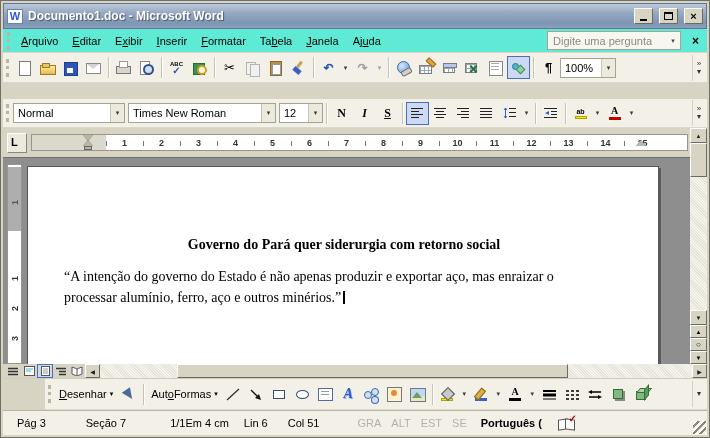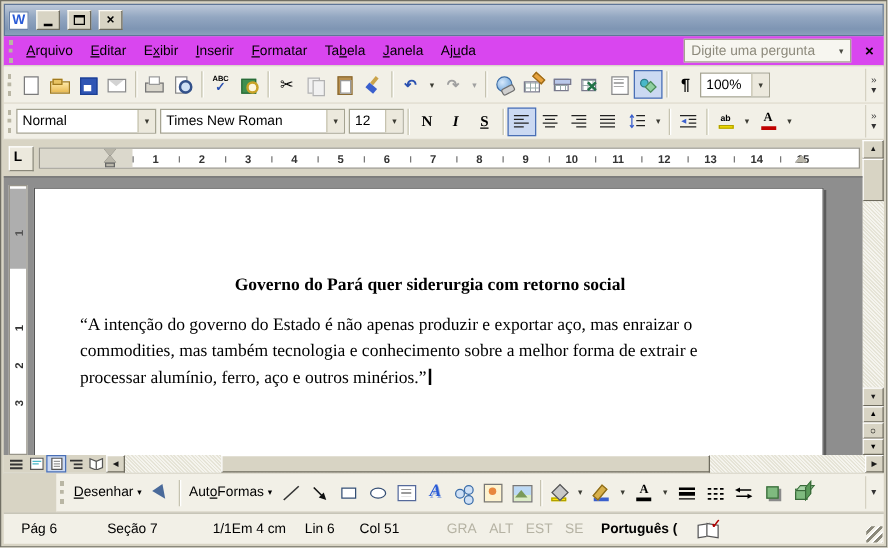--- a/index.html
+++ b/index.html
@@ -17,35 +17,35 @@
     color:#2a5bd7;font-weight:bold;font-size:11px;line-height:1;}
   .title-text{flex:1;color:#fff;font-weight:bold;font-size:12px;
     text-shadow:1px 1px 1px rgba(0,0,0,.45);white-space:nowrap;overflow:hidden;}
   .winbtn{width:19px;height:16px;background:#d8d4c4;margin-left:1px;
     border:1px solid;border-color:#fdfbf5 #6e6b5e #6e6b5e #fdfbf5;
     display:flex;align-items:center;justify-content:center;
     font-size:11px;font-weight:bold;color:#000;line-height:1;}
   .glyph-min{width:7px;height:2px;background:#000;margin-top:8px;}
   .glyph-max{width:9px;height:8px;border:1px solid #000;border-top:2px solid #000;}
   
-  .menubar{height:24px;flex:0 0 24px;display:flex;align-items:center;background:#d946ef;
+  .menubar{height:24px;flex:0 0 24px;display:flex;align-items:center;background:#5eead4;
     border-bottom:1px solid #d9d6c8;padding:0 3px;}
   .grip{width:3px;height:18px;border-left:3px dotted #b9b6a4;margin:0 4px 0 1px;}
   .mi{font-size:11px;color:#000;padding:3px 7px;white-space:nowrap;}
   .mi .u{text-decoration:underline;}
   .qbox{margin-left:auto;width:134px;height:19px;border:1px solid #a5a391;background:#f7f6f0;
     display:flex;align-items:center;font-size:11px;color:#8d8a7c;padding-left:5px;}
   .qbox .qdd{margin-left:auto;width:14px;height:100%;display:flex;align-items:center;
     justify-content:center;font-size:7px;color:#4a4a42;}
   .menu-close{width:17px;height:18px;display:flex;align-items:center;justify-content:center;
     font-size:12px;font-weight:bold;margin-left:6px;}
   
   .tb{display:flex;align-items:center;background:#f2f0e7;border-bottom:1px solid #dcd8ca;padding:0 2px;}
   .tb-std{height:30px;flex:0 0 30px;}
-  .tb-fmt{height:29px;flex:0 0 29px;}
+  .tb-fmt{height:29px;flex:0 0 29px;margin-top:16px;}
   .tb-draw{height:31px;flex:0 0 31px;margin-left:42px;}
   .tbtn{width:23px;height:23px;display:flex;align-items:center;justify-content:center;
     position:relative;flex:0 0 auto;}
   .dd{width:11px;height:23px;display:flex;align-items:center;justify-content:center;
     font-size:7px;color:#3c3c34;flex:0 0 auto;}
   .sep{width:1px;height:21px;background:#c6c3b0;box-shadow:1px 0 0 #fff;margin:0 3px;flex:0 0 auto;}
   .pressed{border:1px solid #4a6fb5;background:#cbd9f2;}
   .overflow{margin-left:auto;width:13px;height:26px;display:flex;flex-direction:column;
     align-items:center;justify-content:center;font-size:8px;color:#333;line-height:8px;
     border-left:1px solid #d5d1c2;flex:0 0 auto;}
@@ -187,20 +187,21 @@
 </style>
 </head>
 <body>
 
 <div class="window">
 
   <div class="titlebar">
     <span class="word-icon">
         <span>W</span>
       </span>
+    <span class="title-text">Documento1.doc - Microsoft Word</span>
     <span class="winbtn">
         <span class="glyph-min"></span>
       </span>
     <span class="winbtn">
         <span class="glyph-max"></span>
       </span>
     <span class="winbtn">
         <span>×</span>
       </span>
   </div>
@@ -447,21 +448,20 @@
           <span class="vmargin"></span>
           <span class="vnum m" style="top:30px;">1</span>
           <span class="vnum" style="top:106px;">1</span>
           <span class="vnum" style="top:136px;">2</span>
           <span class="vnum" style="top:166px;">3</span>
         </div>
         <div class="page">
           <div class="doc-heading">Governo do Pará quer siderurgia com retorno social</div>
           <div class="doc-par">
             <div class="doc-line">“A intenção do governo do Estado é não apenas produzir e exportar aço, mas enraizar o</div>
-            <div class="doc-line">commodities, mas também tecnologia e conhecimento sobre a melhor forma de extrair e</div>
             <div class="doc-line"><span>processar alumínio, ferro, aço e outros minérios.”</span><span class="cursor"></span></div>
           </div>
         </div>
       </div>
 
     </div>
 
     <div class="vscroll">
       <span class="sbtn">
           <span>▲</span>
@@ -623,21 +623,21 @@
       </span>
     <span class="tbtn">
         <span class="cube"></span>
       </span>
     <span class="overflow">
         <span>▾</span>
       </span>
   </div>
 
   <div class="statusbar">
-    <span class="sfield" style="margin-left:14px;">Pág 6</span>
+    <span class="sfield" style="margin-left:14px;">Pág 3</span>
     <span class="sfield" style="margin-left:40px;">Seção 7</span>
     <span class="sfield" style="margin-left:44px;">1/1</span>
     <span class="sfield" style="">Em 4 cm</span>
     <span class="sfield" style="margin-left:15px;">Lin 6</span>
     <span class="sfield" style="margin-left:20px;">Col 51</span>
     <span class="sfield smode" style="margin-left:38px;">GRA</span>
     <span class="sfield smode" style="margin-left:10px;">ALT</span>
     <span class="sfield smode" style="margin-left:10px;">EST</span>
     <span class="sfield smode" style="margin-left:10px;">SE</span>
     <span class="sfield" style="margin-left:14px;font-weight:bold;">Português (</span>

